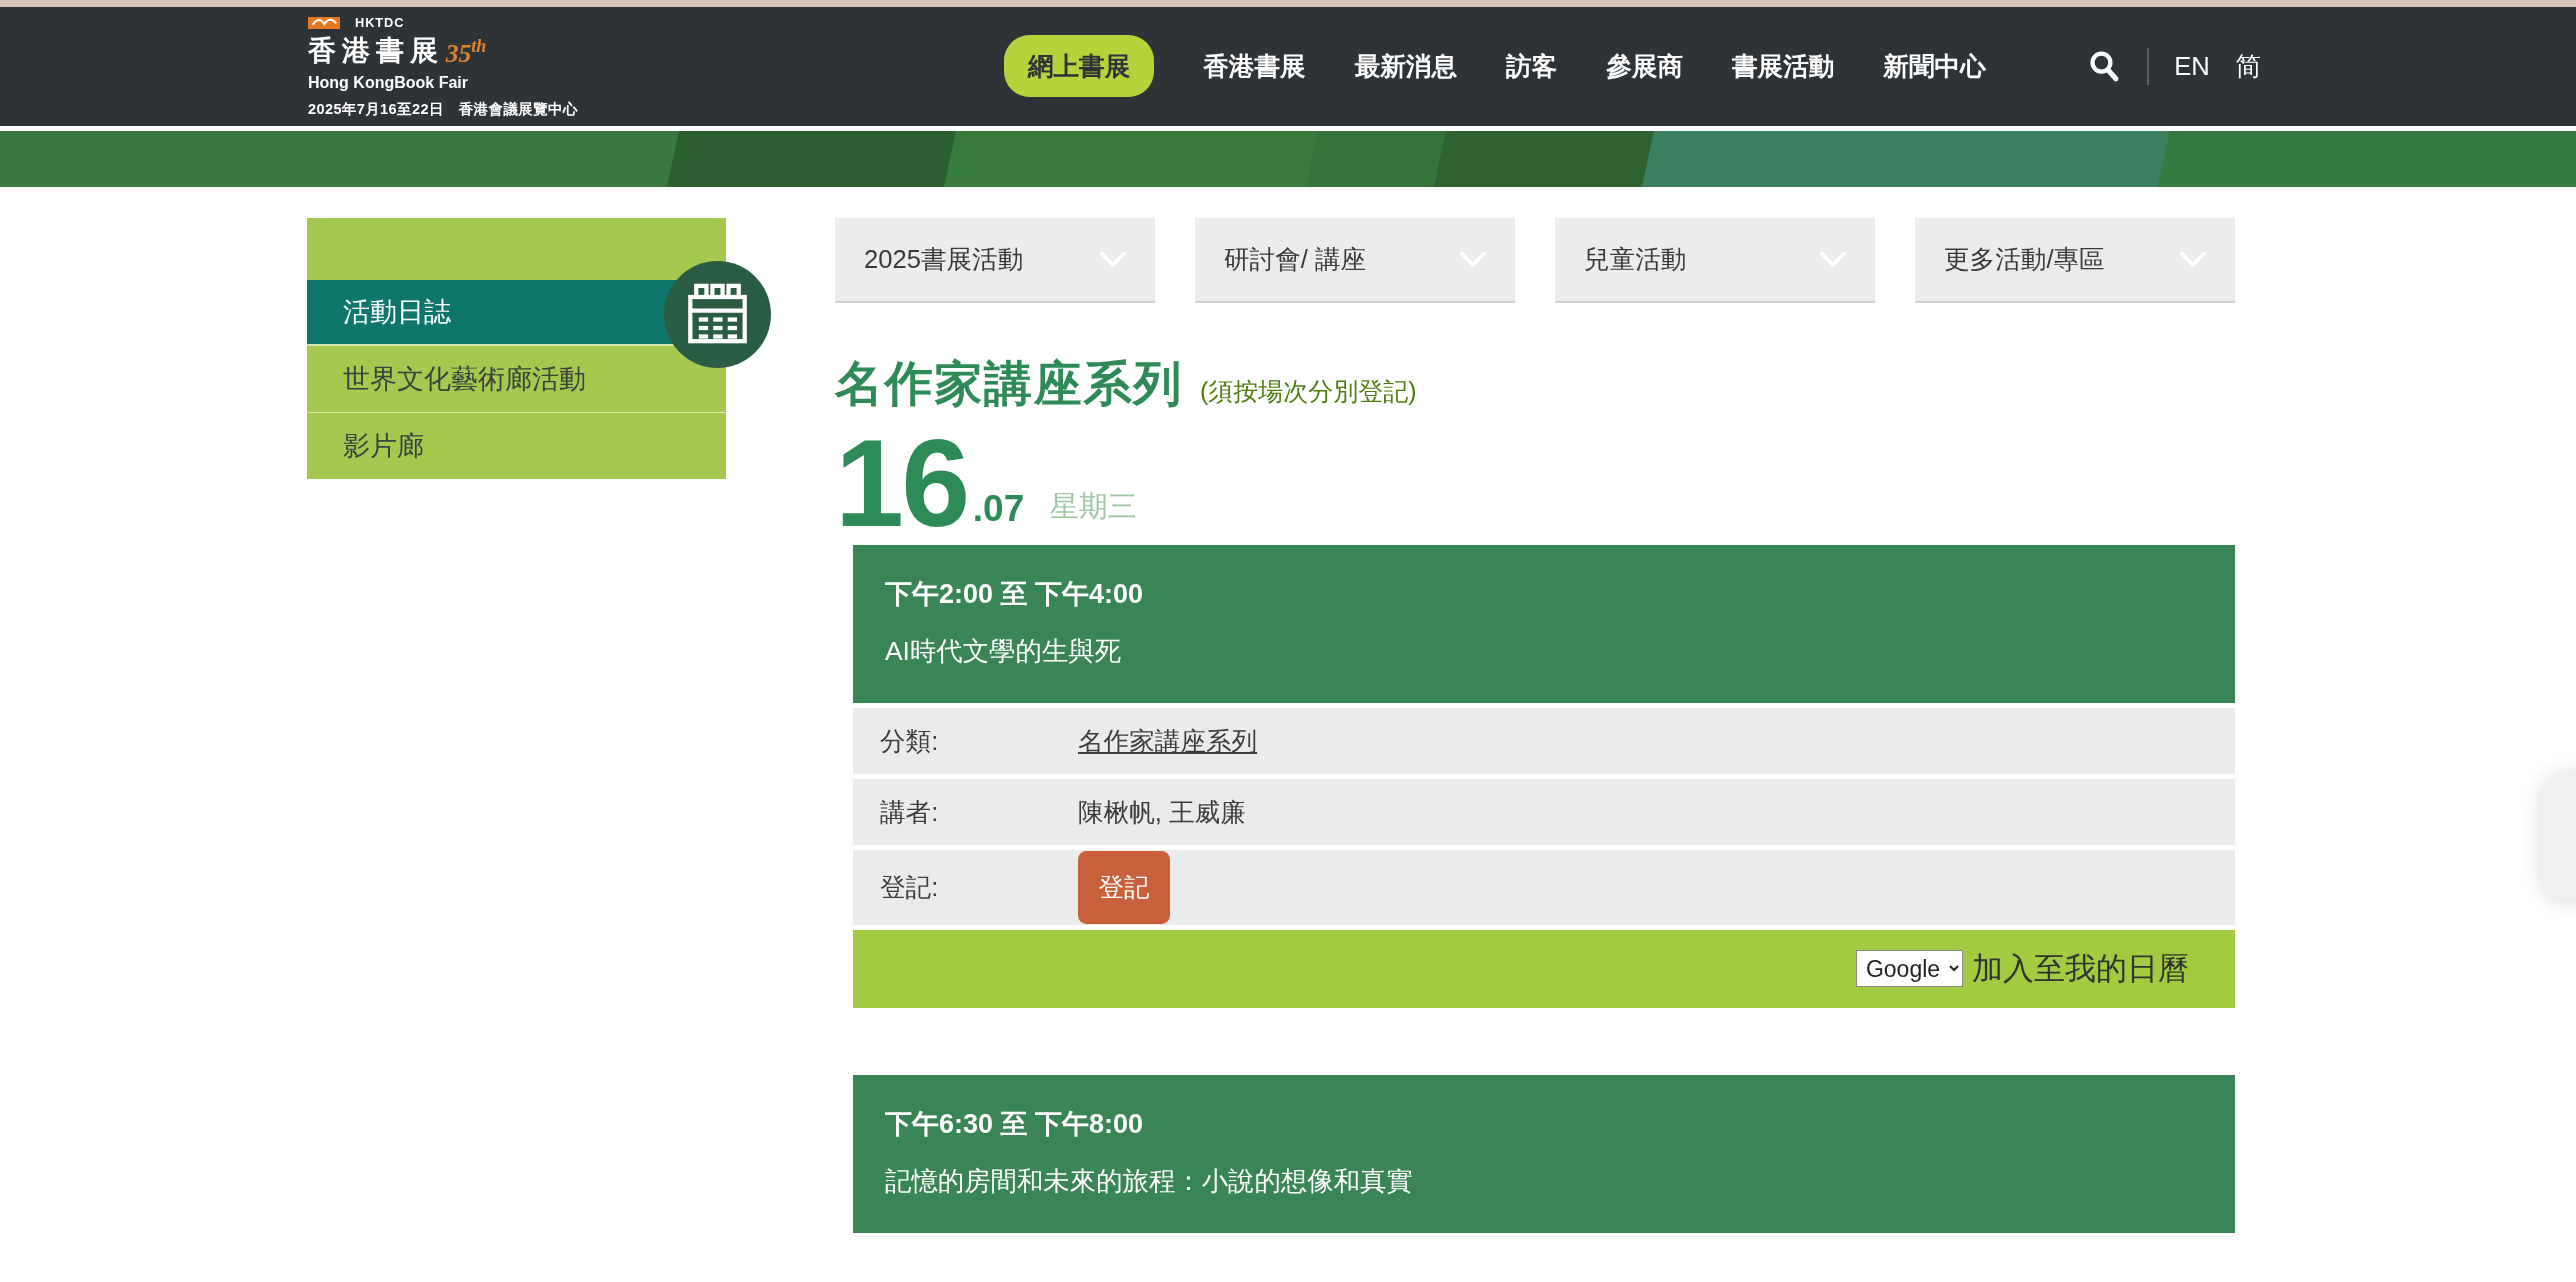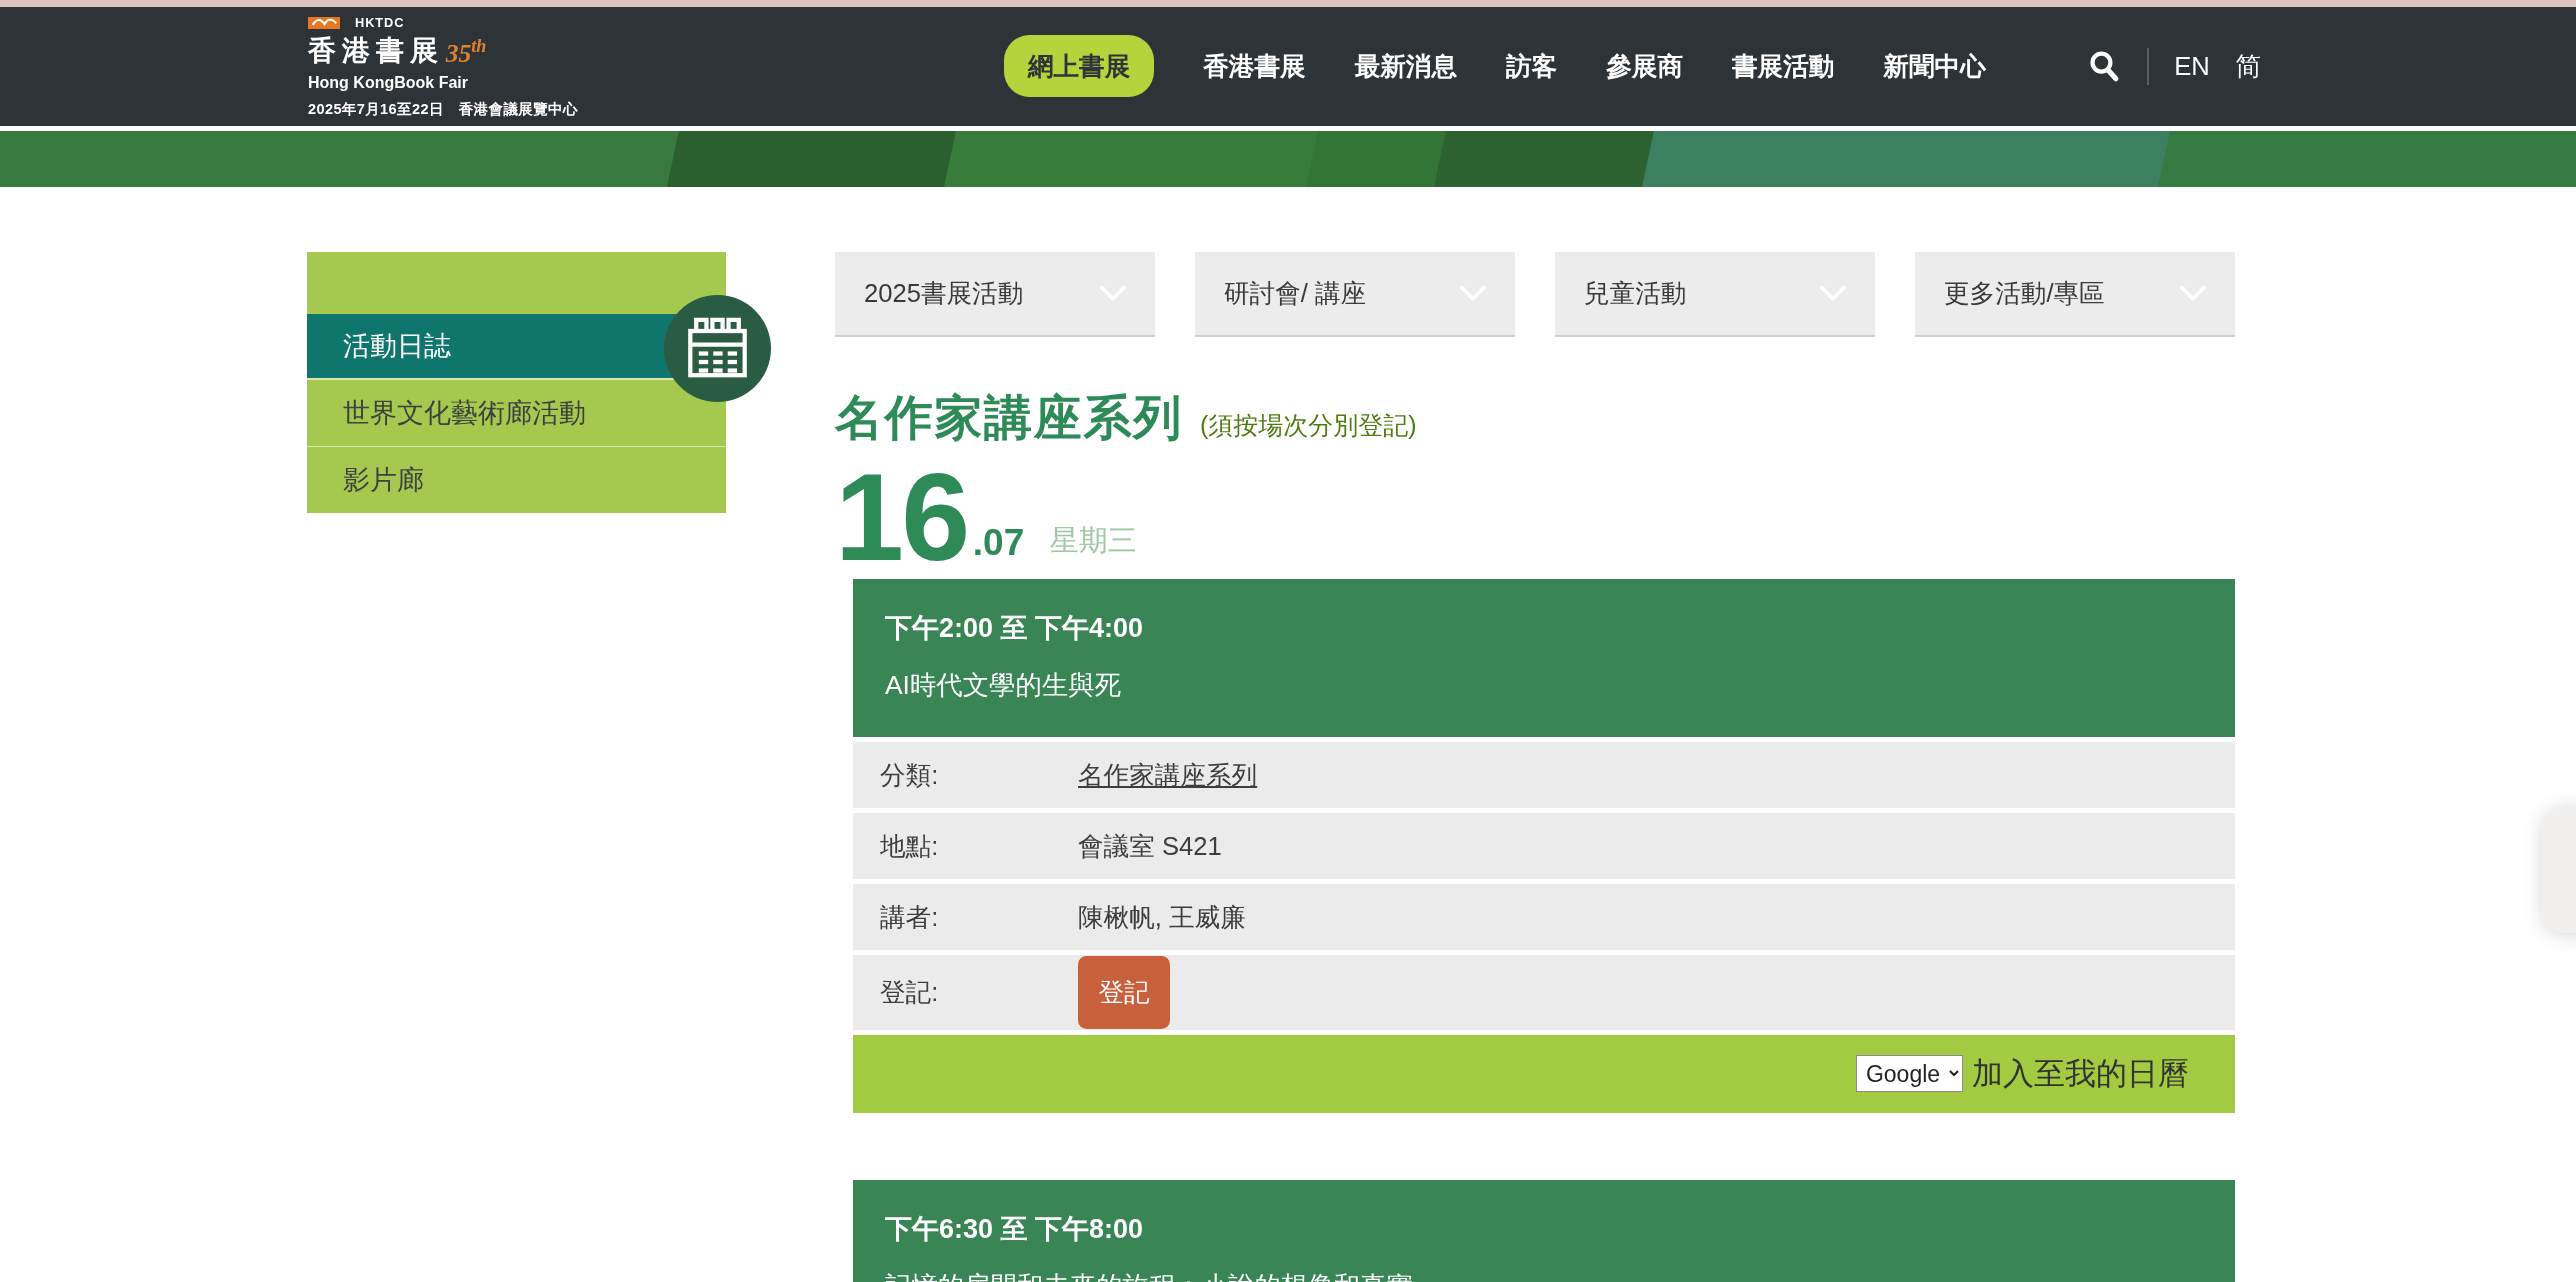--- a/index.html
+++ b/index.html
@@ -49,21 +49,21 @@
   .sidebar-item { height: 66px; display: flex; align-items: center; padding-left: 36px;
     font-size: 27px; color: #3a4140; cursor: pointer; }
   .sidebar-item.active { height: 64px; background: #0f766e; color: #fff; }
   .sidebar-sep { height: 1.7px; background: rgba(255,255,255,0.55); }
 
   .calendar-badge { position: absolute; left: 664px; top: 43px; width: 107px; height: 107px;
     border-radius: 50%; background: #2a5c43; display: flex; align-items: center; justify-content: center; z-index: 2; }
 
   .content { margin-left: 835px; width: 1400px; }
 
-  .filters { margin-top: 65px; display: flex; justify-content: space-between; }
+  .filters { margin-top: 31px; display: flex; justify-content: space-between; }
   .filter { width: 320px; height: 85px; background: #ececec; border-bottom: 2.6px solid #cfcfcf;
     display: flex; align-items: center; justify-content: space-between; padding: 0 29px;
     font-size: 25.6px; color: #3a3a3a; cursor: pointer; }
 
   .page-title { margin-top: 49px; display: flex; align-items: baseline; }
   .page-title .title-text { font-size: 48px; color: #2e8b57; font-weight: 600; letter-spacing: 1.7px; }
   .page-title .title-note { font-size: 25px; color: #4d7c0f; margin-left: 17px; font-weight: 400; }
 
   .date-row { margin-top: 22px; display: flex; align-items: flex-end; }
   .date-day { font-size: 124px; line-height: 0.74; font-weight: 700; color: #2e8b57; letter-spacing: -2.6px; }
@@ -230,24 +230,20 @@
     <article class="event-card">
       <div class="event-head">
         <div class="event-time">下午2:00 至 下午4:00</div>
         <div class="event-title">AI時代文學的生與死</div>
       </div>
       <div class="detail-row">
         <span class="detail-label">分類:</span>
         <a class="detail-link">名作家講座系列</a>
       </div>
       <div class="detail-row">
-        <span class="detail-label">地點:</span>
-        <span>會議室 S421</span>
-      </div>
-      <div class="detail-row">
         <span class="detail-label">講者:</span>
         <span>陳楸帆, 王威廉</span>
       </div>
       <div class="detail-row row-register">
         <span class="detail-label">登記:</span>
         <button class="register-btn">登記</button>
       </div>
       <div class="cal-bar">
         <select class="cal-select">
           <option>Google</option>

